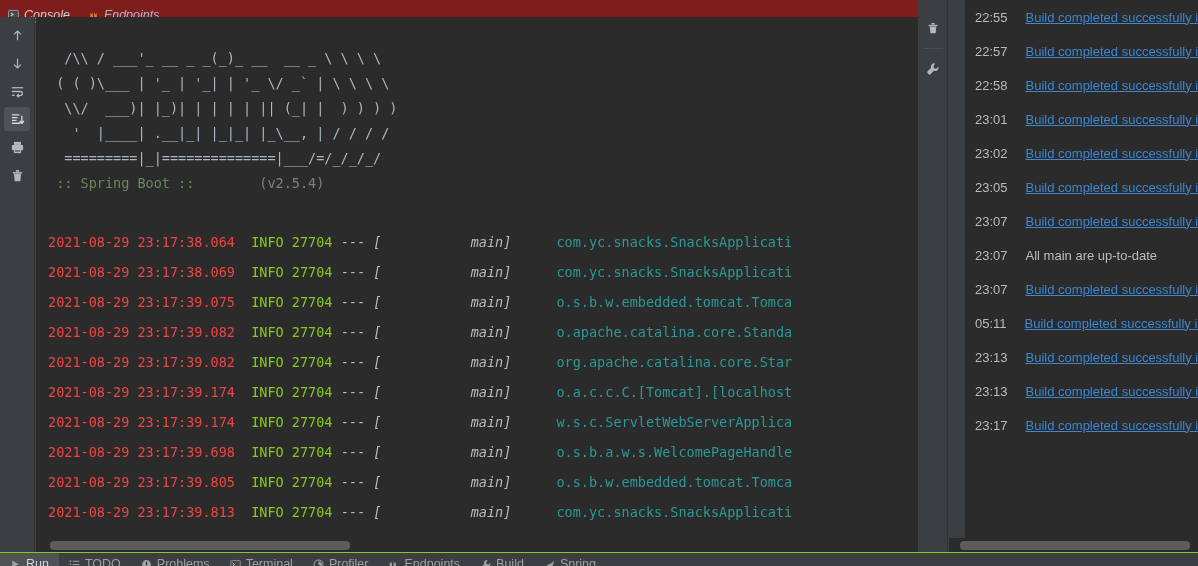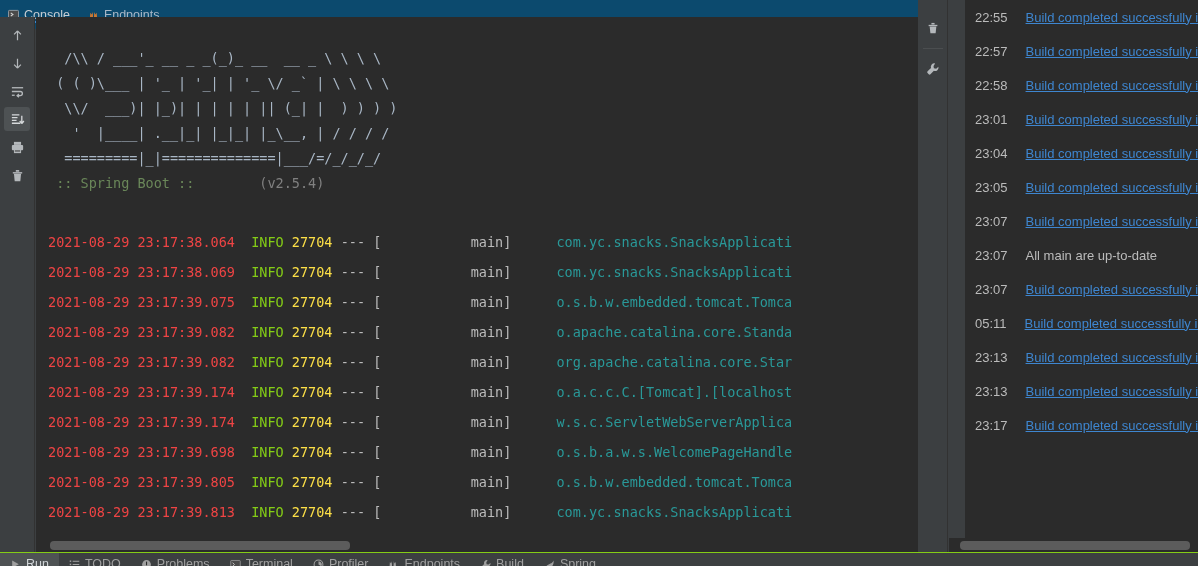--- a/index.html
+++ b/index.html
@@ -15,22 +15,22 @@
 
   
   #run-panel {
     position:absolute; left:0; top:0; width:940px; height:552px;
     background:#3c3f41;
   }
 
   
   #tabstrip {
     position:absolute; left:0; top:0; width:940px; height:29px;
-    background:#0c4a6e;
-    display:flex; align-items:center;
+    background:#7f1d1d;
+    display:flex; align-items:center;font-style:italic;
   }
   .tab {
     display:flex; align-items:center; gap:5px;
     height:17px; padding:0 10px 0 8px;
     font-size:12.5px; color:#a9b7c6; position:relative;
     white-space:nowrap;
   }
   .tab.active { color:#c8cdd2; }
   .tab.active::after {
     content:""; position:absolute; left:0; right:0; bottom:0;
@@ -68,23 +68,23 @@
   #banner {
     font-family:"DejaVu Sans Mono", monospace;
     font-size:13.5px; line-height:25px;
     white-space:pre; color:#a9b7c6; padding-left:12px; padding-top:4px;
   }
   .ban-green { color:#6a8759; }
   .ban-dim   { color:#808080; }
   .log-row { white-space:pre; }
   .c-ts    { color:#ef4444; }
   .c-lvl   { color:#84cc16; }
-  .c-pid   { color:#fde047; }
+  .c-pid   { color:#84cc16; }
   .c-dash  { color:#bbbbbb; }
-  .c-thr   { color:#bbbbbb; }
+  .c-thr   { color:#bbbbbb;font-style:italic; }
   .c-cls   { color:#299999;margin-left:37px; }
   #console-hscroll-track {
     position:absolute; left:36px; top:538px; width:904px; height:14px;
     background:#2b2b2b;
   }
   #console-hscroll {
     position:absolute; left:50px; top:541px; width:300px; height:9px;
     background:rgba(160,160,160,.42); border-radius:4px;
   }
 
@@ -245,21 +245,21 @@
         </div>
         <div class="build-row">
           <span class="b-time">22:58</span>
           <span class="b-msg link">Build completed successfully in 1 s</span>
         </div>
         <div class="build-row">
           <span class="b-time">23:01</span>
           <span class="b-msg link">Build completed successfully in 1 s</span>
         </div>
         <div class="build-row">
-          <span class="b-time">23:04</span>
+          <span class="b-time">23:02</span>
           <span class="b-msg link">Build completed successfully in 1 s</span>
         </div>
         <div class="build-row">
           <span class="b-time">23:05</span>
           <span class="b-msg link">Build completed successfully in 1 s</span>
         </div>
         <div class="build-row">
           <span class="b-time">23:07</span>
           <span class="b-msg link">Build completed successfully in 1 s</span>
         </div>

